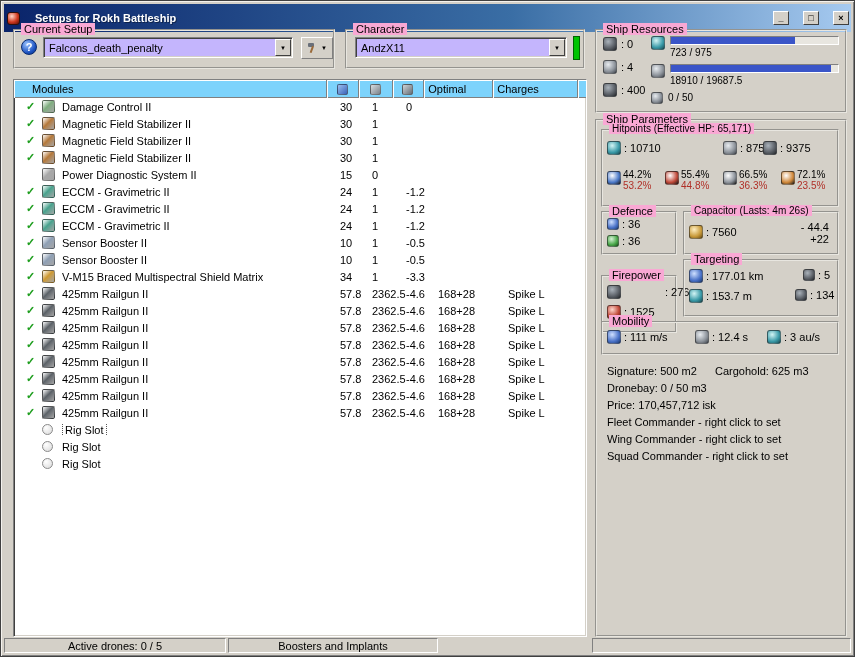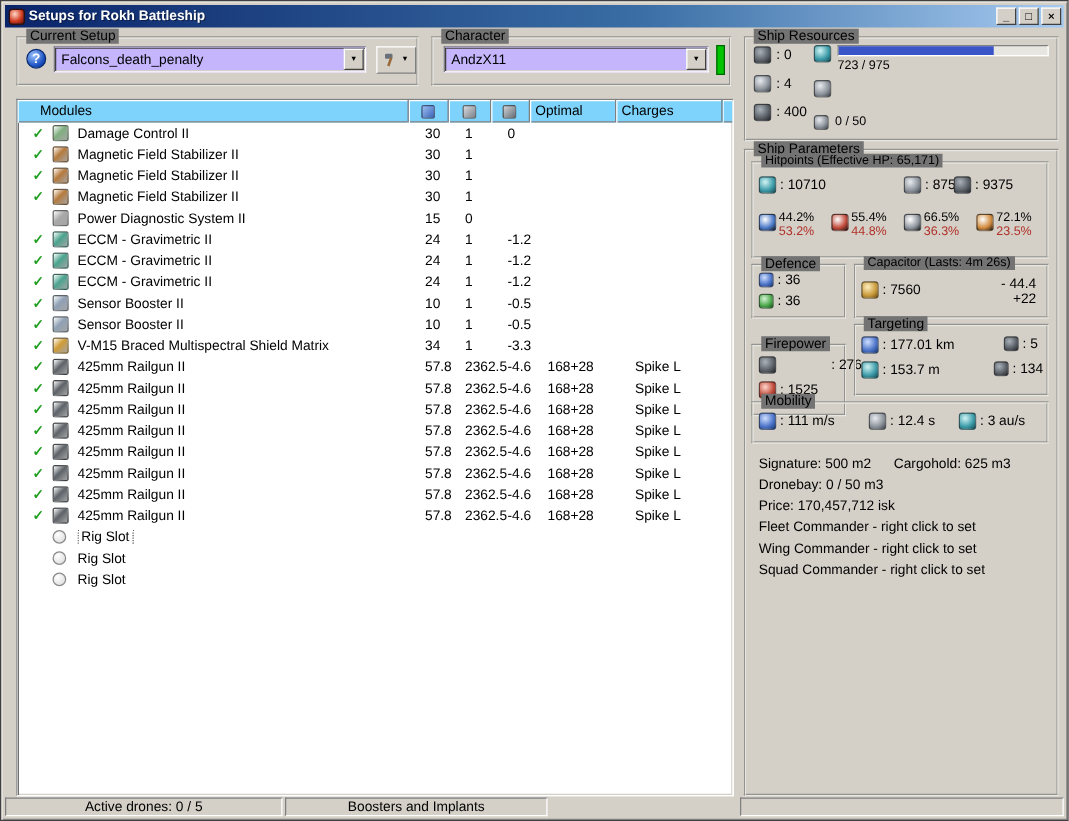--- a/index.html
+++ b/index.html
@@ -3,35 +3,35 @@
 <meta charset="utf-8">
 <style>
   * { margin:0; padding:0; box-sizing:border-box; }
   html,body { width:855px; height:657px; overflow:hidden; }
   body { font-family:"Liberation Sans", sans-serif; font-size:11px; color:#000; background:#d4d0c8; }
 
   .window { position:relative; width:855px; height:657px; background:#d4d0c8;
             border:1px solid #404040; box-shadow:inset 1px 1px 0 #f4f2ee, inset -1px -1px 0 #808080; }
 
   
-  .titlebar { position:absolute; left:3px; top:3px; right:3px; height:18px;
+  .titlebar { position:absolute; left:3px; top:3px; right:3px; height:28px;
               background:linear-gradient(90deg,#0a246a,#3a6ea5 60%,#a6caf0);
-              display:flex; align-items:center; padding:0 2px; }
+              display:flex; align-items:center; padding:0 2px;gap:12px; }
   .app-icon { width:13px; height:13px; border-radius:3px; margin:0 3px 0 1px;
               background:radial-gradient(circle at 35% 30%, #ffd7c8, #d03a20 55%, #5a0e04);
               border:1px solid #30100a; }
   .titlebar .title { color:#fff; font-weight:bold; font-size:11px; flex:1;
                      text-shadow:1px 1px 0 rgba(0,0,0,.4); white-space:nowrap; }
   .winbtn { width:16px; height:14px; margin-left:2px; background:#d4d0c8;
             border:1px solid; border-color:#fff #404040 #404040 #fff;
             font-size:9px; line-height:11px; text-align:center; font-weight:bold; }
 
   
   .gb { position:absolute; border:2px groove #e8e6e0; }
-  .gb-label { position:absolute; top:-8px; left:6px; background:#737373; padding:0 3px;
+  .gb-label { position:absolute; top:-8px; left:6px; background:#f9a8d4; padding:0 3px;
               font-size:11px; white-space:nowrap; }
 
   
   .combo { position:absolute; height:21px; background:#c4b5fd;
            border:1px solid; border-color:#808080 #fff #fff #808080;
            box-shadow:inset 1px 1px 0 #404040, inset -1px -1px 0 #d4d0c8;
            display:flex; align-items:center; }
   .combo .val { flex:1; padding:0 5px; white-space:nowrap; overflow:hidden; }
   .combo .drop { width:16px; height:17px; margin-right:1px; background:#d4d0c8;
                  border:1px solid; border-color:#fff #404040 #404040 #fff;
@@ -456,20 +456,26 @@
       <span class="ic teal"></span>
       <span class="gauge-stack">
         <span class="bar" style="display:block;">
             <span class="bar-fill" style="display: block; width: 74%; background: rgb(58, 85, 200);"></span>
           </span>
         <span class="gauge-text">723 / 975</span>
       </span>
     </div>
     <div class="gauge-row" style="top:33px;">
       <span class="ic"></span>
+      <span class="gauge-stack">
+        <span class="bar" style="display:block;">
+            <span class="bar-fill" style="display: block; width: 96%; background: rgb(58, 85, 200);"></span>
+          </span>
+        <span class="gauge-text">18910 / 19687.5</span>
+      </span>
     </div>
     <div class="gauge-row" style="top:61px;">
       <span class="ic s12"></span>
       <span class="gauge-text">0 / 50</span>
     </div>
   </div>
 
   <div class="gb" style="left:594px; top:118px; width:252px; height:518px;">
     <span class="gb-label">Ship Parameters</span>
 

